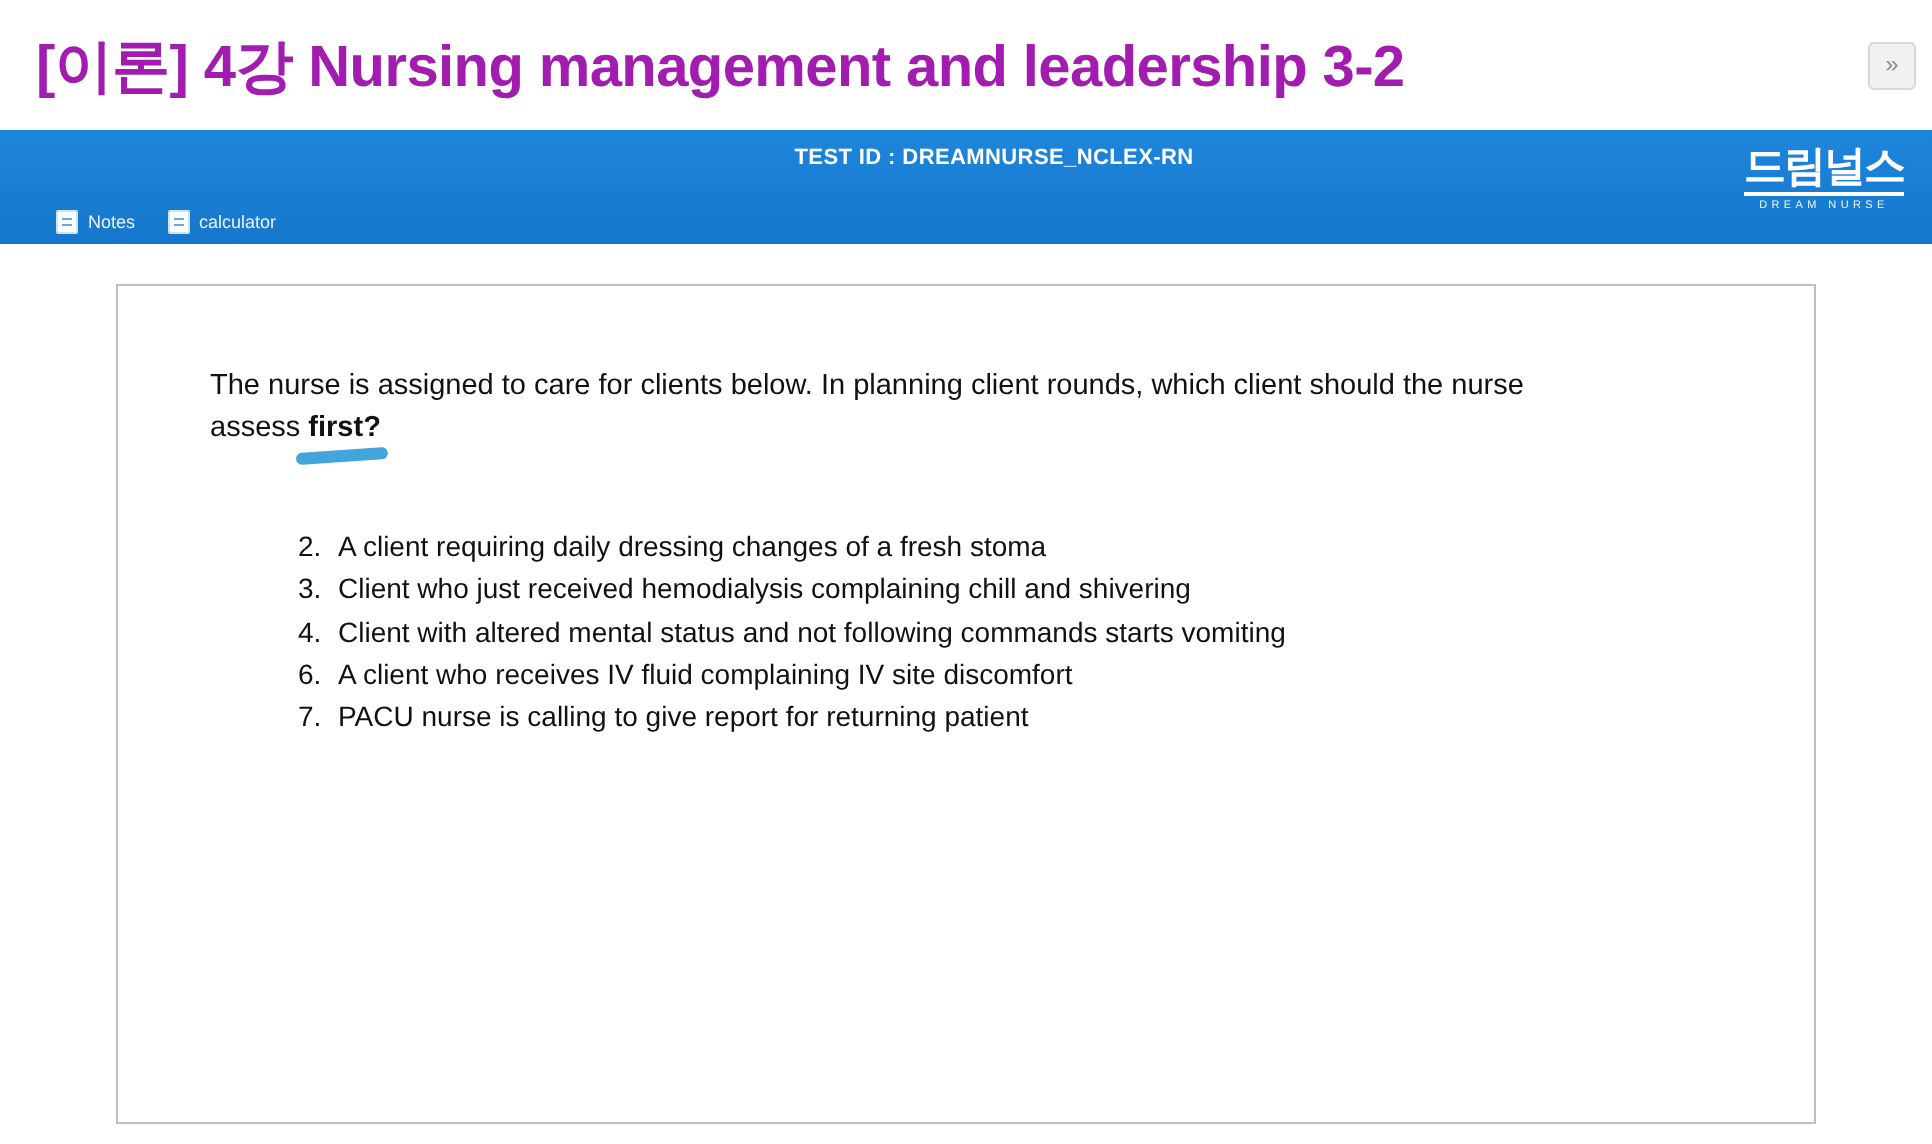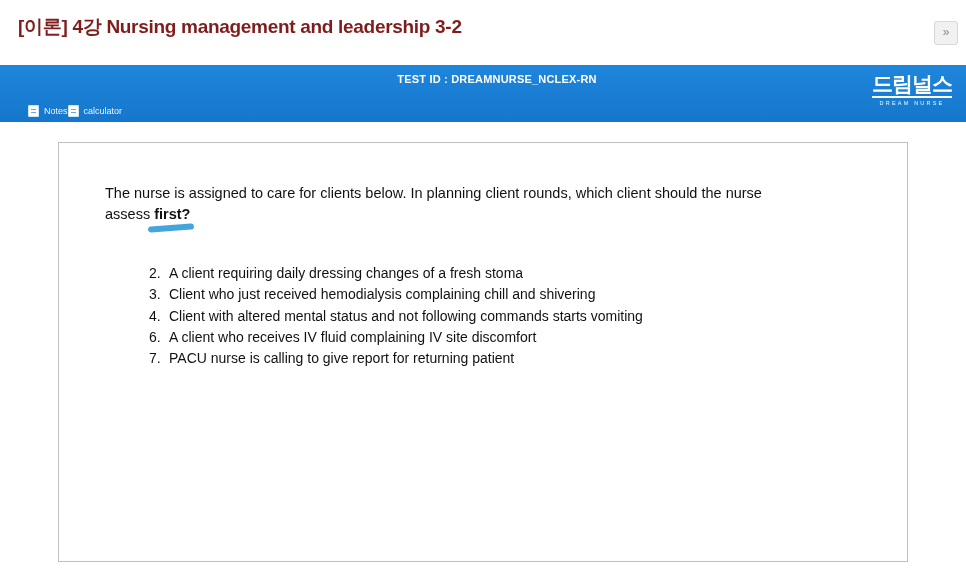--- a/index.html
+++ b/index.html
@@ -16,23 +16,23 @@
   }
 
   
   .page-header {
     height: 65px;
     box-sizing: border-box;
     padding: 14px 0 0 18px;
     position: relative;
   }
   .page-title {
-    font-size: 19px;
-    font-weight: bold;
-    color: #7f1d1d;
+    font-size: 29px;
+    font-weight: bold;
+    color: #a21caf;
     letter-spacing: -0.3px;
     white-space: nowrap;
   }
   .collapse-button {
     position: absolute;
     right: 8px;
     top: 21px;
     width: 22px;
     height: 22px;
     background: #f1f1f1;
@@ -86,20 +86,21 @@
     letter-spacing: 2.2px;
     margin-top: 2px;
     opacity: 0.95;
   }
   .app-tools {
     position: absolute;
     left: 28px;
     bottom: 5px;
     display: flex;
     align-items: center;
+    gap: 16px;
   }
   .tool-item {
     display: flex;
     align-items: center;
     gap: 5px;
     color: #eaf4fd;
     font-size: 9px;
     cursor: pointer;
   }
   .tool-glyph {

